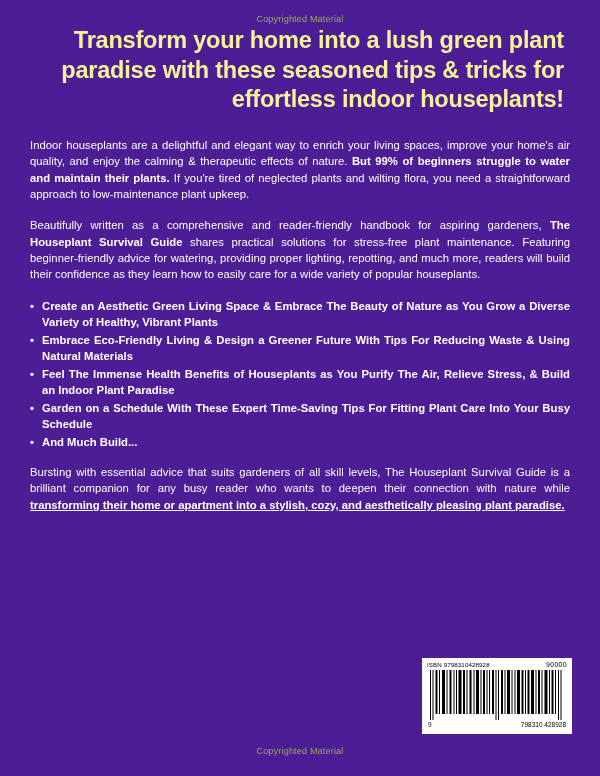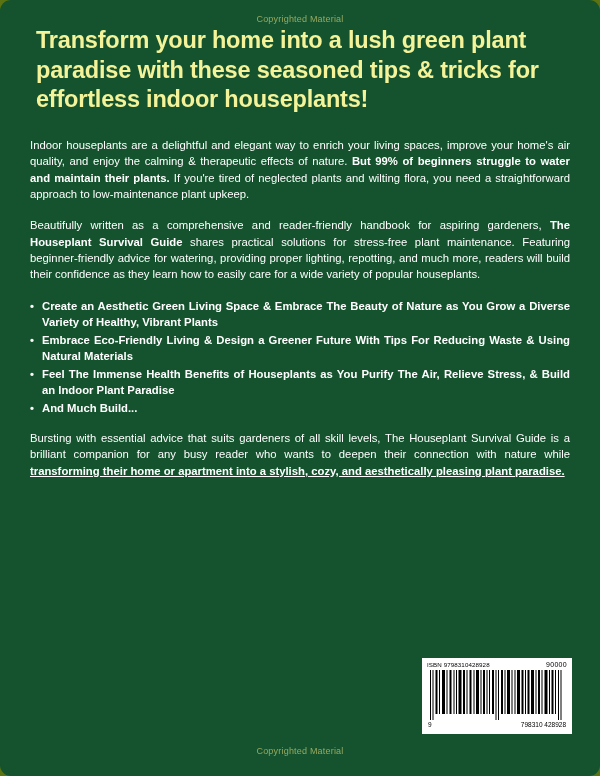--- a/index.html
+++ b/index.html
@@ -12,22 +12,21 @@
     background: #5b7310;
     font-family: "Liberation Sans", sans-serif;
     overflow: hidden;
     position: relative;
   }
   .page {
     width: 600px;
     height: 776px;
     position: relative;
     box-sizing: border-box;
-    background: #14532d;
-    border-radius: 11px;
+    background: #4c1d95;
   }
   .copyright-top {
     position: absolute;
     top: 14px;
     left: 0;
     width: 100%;
     text-align: center;
     color: #98a861;
     font-size: 9px;
     letter-spacing: 0.2px;
@@ -44,21 +43,21 @@
   }
   .content {
     position: absolute;
     top: 26px;
     left: 30px;
     width: 540px;
   }
   h1.headline {
     margin: 0;
     padding: 0 6px;
-    text-align: left;
+    text-align: right;
     color: #f4f39a;
     font-size: 23.5px;
     font-weight: bold;
     line-height: 1.26;
     letter-spacing: -0.2px;
   }
   .body-copy {
     margin-top: 22px;
     color: #ffffff;
     font-size: 11.3px;
@@ -170,20 +169,21 @@
 
       <p class="para"><span>Indoor houseplants are a delightful and elegant way to enrich your living spaces, improve your home's air quality, and enjoy the calming &amp; therapeutic effects of nature. </span><b>But 99% of beginners struggle to water and maintain their plants.</b><span> If you're tired of neglected plants and wilting flora, you need a straightforward approach to low-maintenance plant upkeep.</span></p>
 
       <p class="para"><span>Beautifully written as a comprehensive and reader-friendly handbook for aspiring gardeners, </span><b>The Houseplant Survival Guide</b><span> shares practical solutions for stress-free plant maintenance. Featuring beginner-friendly advice for watering, providing proper lighting, repotting, and much more, readers will build their confidence as they learn how to easily care for a wide variety of popular houseplants.</span></p>
 
 
       <ul class="bullets">
         <li>Create an Aesthetic Green Living Space &amp; Embrace The Beauty of Nature as You Grow a Diverse Variety of Healthy, Vibrant Plants</li>
         <li>Embrace Eco-Friendly Living &amp; Design a Greener Future With Tips For Reducing Waste &amp; Using Natural Materials</li>
         <li>Feel The Immense Health Benefits of Houseplants as You Purify The Air, Relieve Stress, &amp; Build an Indoor Plant Paradise</li>
+        <li>Garden on a Schedule With These Expert Time-Saving Tips For Fitting Plant Care Into Your Busy Schedule</li>
         <li>And Much Build...</li>
       </ul>
 
       <p class="closing"><span>Bursting with essential advice that suits gardeners of all skill levels, The Houseplant Survival Guide is a brilliant companion for any busy reader who wants to deepen their connection with nature while </span><u>transforming their home or apartment into a stylish, cozy, and aesthetically pleasing plant paradise.</u></p>
 
     </div>
   </div>
 
   <div class="barcode-box">
     <div class="isbn-row">

